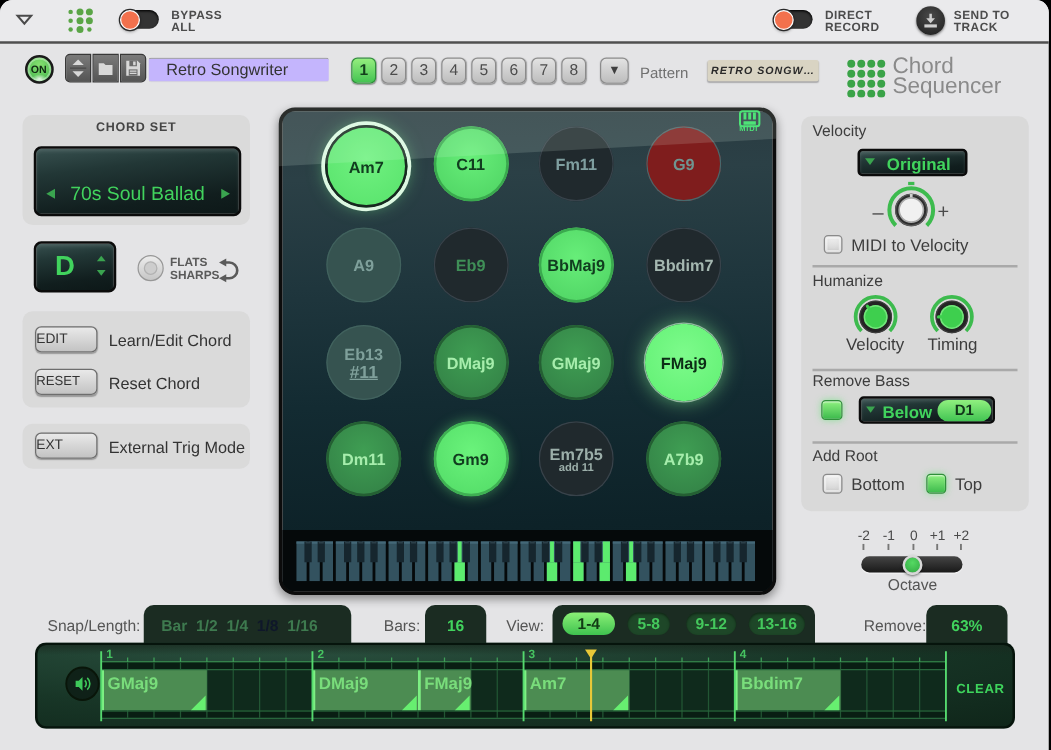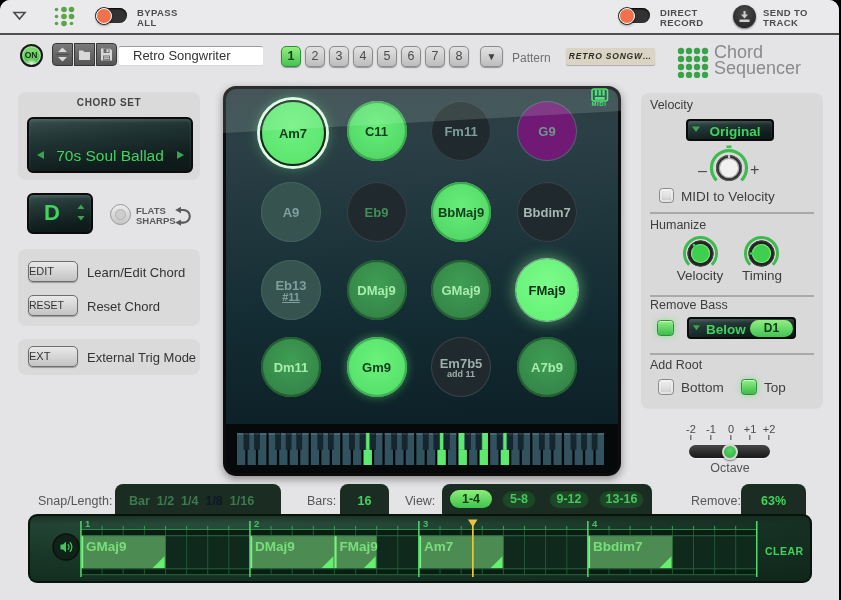--- a/index.html
+++ b/index.html
@@ -3,21 +3,21 @@
 <style>
 html,body{margin:0;padding:0;background:#000;}
 body{width:841px;height:600px;position:relative;overflow:hidden;font-family:"Liberation Sans",sans-serif;}
 .abs{position:absolute;}
 .win{position:absolute;left:0;top:0;width:839px;height:600px;background:#e4e4e6;border-radius:10px 10px 0 0;overflow:hidden;}
 .topbar{position:absolute;left:0;top:0;width:841px;height:33px;background:#eaeaec;border-bottom:2px solid #4f4f4f;}
 .lbl{color:#4c4c4c;font-size:9.5px;font-weight:bold;letter-spacing:.4px;line-height:10px;}
 .toggle{position:absolute;width:31px;height:15px;border-radius:8px;background:#333;box-shadow:inset 0 1px 2px #000;}
 .toggle .kn{position:absolute;left:0px;top:-0.5px;width:16px;height:16px;border-radius:50%;background:#f2714d;border:1.6px solid #fdfdfd;box-sizing:border-box;box-shadow:0 0 0 1px #2a2a2a,0 1.5px 2.5px rgba(0,0,0,.4);}
 .grpbtn{position:absolute;top:43px;width:21px;height:23px;background:linear-gradient(#7a7a7a,#555);border:1px solid #383838;box-sizing:border-box;}
-.field{position:absolute;background:#ffffff;border-top:1px solid #9a9a9a;border-bottom:1px solid #d8d8d8;border-radius:2px;color:#333;}
+.field{position:absolute;background:#c4b5fd;border-top:1px solid #9a9a9a;border-bottom:1px solid #d8d8d8;border-radius:2px;color:#333;}
 .pbtn{position:absolute;top:46px;width:20px;height:21px;border-radius:5px;background:linear-gradient(#e2e2e2,#bdbdbd);border:1px solid #8b8b8b;box-shadow:0 1px 1px rgba(0,0,0,.35);color:#4c4c4c;font-size:12.5px;text-align:center;line-height:19px;box-sizing:border-box;}
 .pbtn.on{background:linear-gradient(#94ee7e,#44c352);border-color:#2f8f3a;color:#133f1c;font-weight:bold;}
 .panelbox{position:absolute;background:#dadada;border-radius:8px;}
 .screen{position:absolute;background:linear-gradient(173deg,#37504f 0%,#223736 30%,#111e1e 75%,#0d1818 100%);border:2px solid #0b0b0b;border-radius:6px;box-sizing:border-box;box-shadow:inset 0 2px 3px rgba(255,255,255,.12);}
 .grntxt{color:#41d35d;}
 .smallbtn{position:absolute;width:50px;height:21px;border-radius:5px;background:linear-gradient(#e9e9e9,#c3c3c3);border:1.5px solid #6e6e6e;box-sizing:border-box;text-align:left;color:#333;font-weight:normal;box-shadow:0 1px 1px rgba(0,0,0,.3);}
 .dsc{font-size:13px;color:#333;}
 .chip{position:absolute;border-radius:50%;display:flex;align-items:center;justify-content:center;flex-direction:column;text-align:center;font-weight:bold;font-size:13px;}
 .cb{position:absolute;width:15px;height:15px;border-radius:3.5px;box-sizing:border-box;background:linear-gradient(#f4f4f4,#cfcfcf);border:1.5px solid #8a8a8a;box-shadow:inset 0 0 0 2px rgba(255,255,255,.5),inset 0 0 4px rgba(0,0,0,.15);}
 .cb.green{background:linear-gradient(#8ef07f,#3dbb4d);border-color:#2f8f3a;box-shadow:inset 0 1px 1px rgba(255,255,255,.6),0 0 6px rgba(90,230,110,.6);}
@@ -172,38 +172,38 @@
 <div id="chips">
       <div class="chip" style="left:260px;top:100px;width:62px;height:62px;background:radial-gradient(circle at 50% 40%,#70f180,#57e26b);border:2.5px solid #17291f;border-radius:50%;box-shadow:0 0 0 3px #ddf8e2,0 0 14px rgba(120,240,140,.55);color:#113d1f;">
         <div>Am7</div>
       </div>
       <div class="chip" style="left:346.5px;top:101px;width:60px;height:60px;background:radial-gradient(circle at 50% 40%,#67ee79,#4cd061);box-shadow:inset 0 0 0 2px #3aa94e;color:#113d1f;">
         <div>C11</div>
       </div>
       <div class="chip" style="left:431px;top:101px;width:60px;height:60px;background:#20292d;box-shadow:inset 0 0 0 1px #38434b;color:#7f9fa0;">
         <div>Fm11</div>
       </div>
-      <div class="chip" style="left:517px;top:101px;width:60px;height:60px;background:#701a75;box-shadow:inset 0 0 0 1px #47686c;color:#6f9591;">
+      <div class="chip" style="left:517px;top:101px;width:60px;height:60px;background:#7f1d1d;box-shadow:inset 0 0 0 1px #47686c;color:#6f9591;">
         <div>G9</div>
       </div>
       <div class="chip" style="left:261px;top:182px;width:60px;height:60px;background:#365350;box-shadow:inset 0 0 0 1px #41625e;color:#7fa09b;">
         <div>A9</div>
       </div>
       <div class="chip" style="left:346.5px;top:182px;width:60px;height:60px;background:#20292d;box-shadow:inset 0 0 0 1px #38434b;color:#3f8f57;">
         <div>Eb9</div>
       </div>
       <div class="chip" style="left:431px;top:182px;width:60px;height:60px;background:radial-gradient(circle at 50% 40%,#67ee79,#4cd061);box-shadow:inset 0 0 0 2px #3aa94e;color:#113d1f;">
         <div>BbMaj9</div>
       </div>
       <div class="chip" style="left:517px;top:182px;width:60px;height:60px;background:#20292d;box-shadow:inset 0 0 0 1px #38434b;color:#a5b8b1;">
         <div>Bbdim7</div>
       </div>
       <div class="chip" style="left:261px;top:260px;width:60px;height:60px;background:#365350;box-shadow:inset 0 0 0 1px #41625e;color:#7fa09b;">
         <div>Eb13</div>
-        <div style="font-size:11px;margin-top:-2px;text-decoration:underline;">#11</div>
+        <div style="font-size:14px;margin-top:-2px;text-decoration:underline;">#11</div>
       </div>
       <div class="chip" style="left:346.5px;top:260px;width:60px;height:60px;background:radial-gradient(circle at 50% 40%,#3f9e53,#317c44);box-shadow:inset 0 0 0 2px #245f33;color:#a6edac;">
         <div>DMaj9</div>
       </div>
       <div class="chip" style="left:431px;top:260px;width:60px;height:60px;background:radial-gradient(circle at 50% 40%,#3f9e53,#317c44);box-shadow:inset 0 0 0 2px #245f33;color:#a6edac;">
         <div>GMaj9</div>
       </div>
       <div class="chip" style="left:516px;top:259px;width:62px;height:62px;background:radial-gradient(circle at 50% 40%,#7dfb8b,#5fef72);box-shadow:0 0 0 1px rgba(225,255,230,.55),0 0 16px rgba(140,255,150,.6);color:#0d2d16;">
         <div>FMaj9</div>
       </div>

